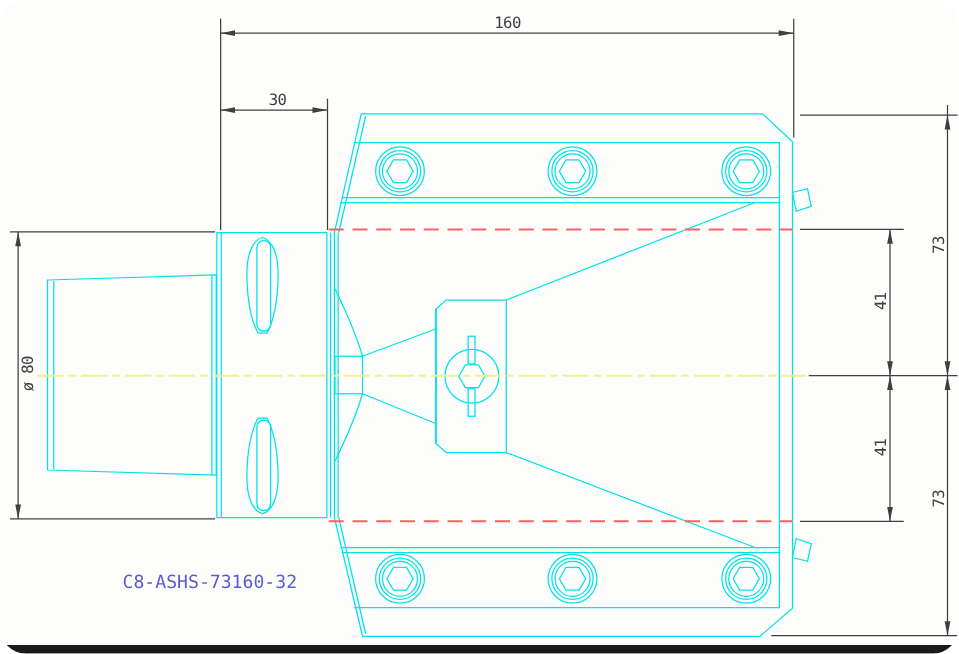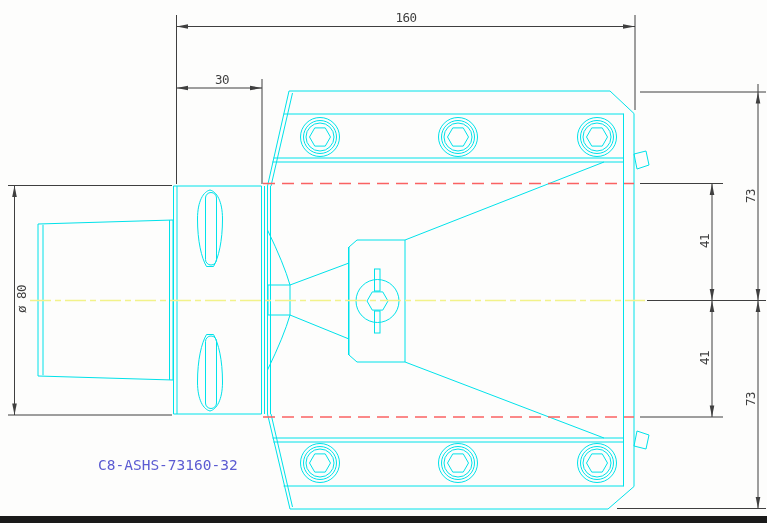--- a/index.html
+++ b/index.html
@@ -5,20 +5,21 @@
   html,body{margin:0;padding:0;}
   body{
     font-family:"DejaVu Sans Mono","Liberation Mono",monospace;
     background:#ffffff;
   }
   .stage{
     position:relative;
     width:767px;height:523px;
     background:var(--background,#fdfdfc);
     overflow:hidden;
+    border-radius:21px;
   }
   svg text{
     font-family:"DejaVu Sans Mono","Liberation Mono",monospace;
   }
   .part-stroke{stroke:var(--part-line,#00e2ea);fill:none;stroke-width:1;}
   .hidden-stroke{stroke:var(--hidden-line,#fa6262);fill:none;stroke-width:1.6;stroke-dasharray:12 7;}
   .center-stroke{stroke:var(--center-line,#f2f28a);fill:none;stroke-width:1.6;stroke-dasharray:21 4 6 4;}
   .dim-stroke{stroke:var(--dimension-line,#3f3f3f);fill:none;stroke-width:1;}
   .dim-arrow{fill:var(--dimension-line,#3f3f3f);stroke:none;}
   .dim-text{fill:var(--dimension-line,#3f3f3f);font-size:12.5px;letter-spacing:-0.5px;}

